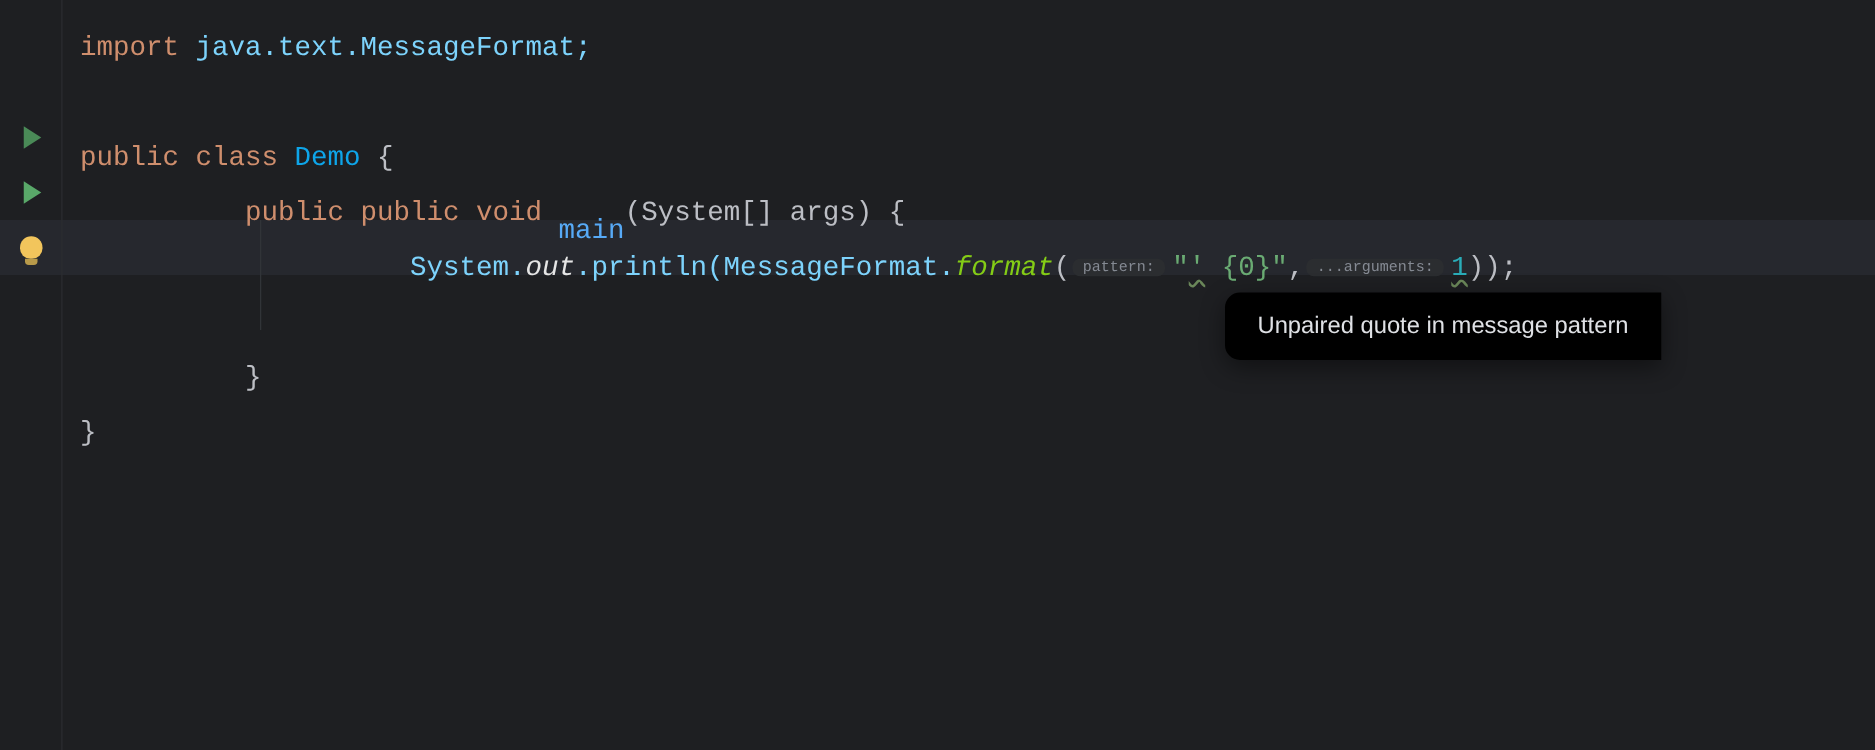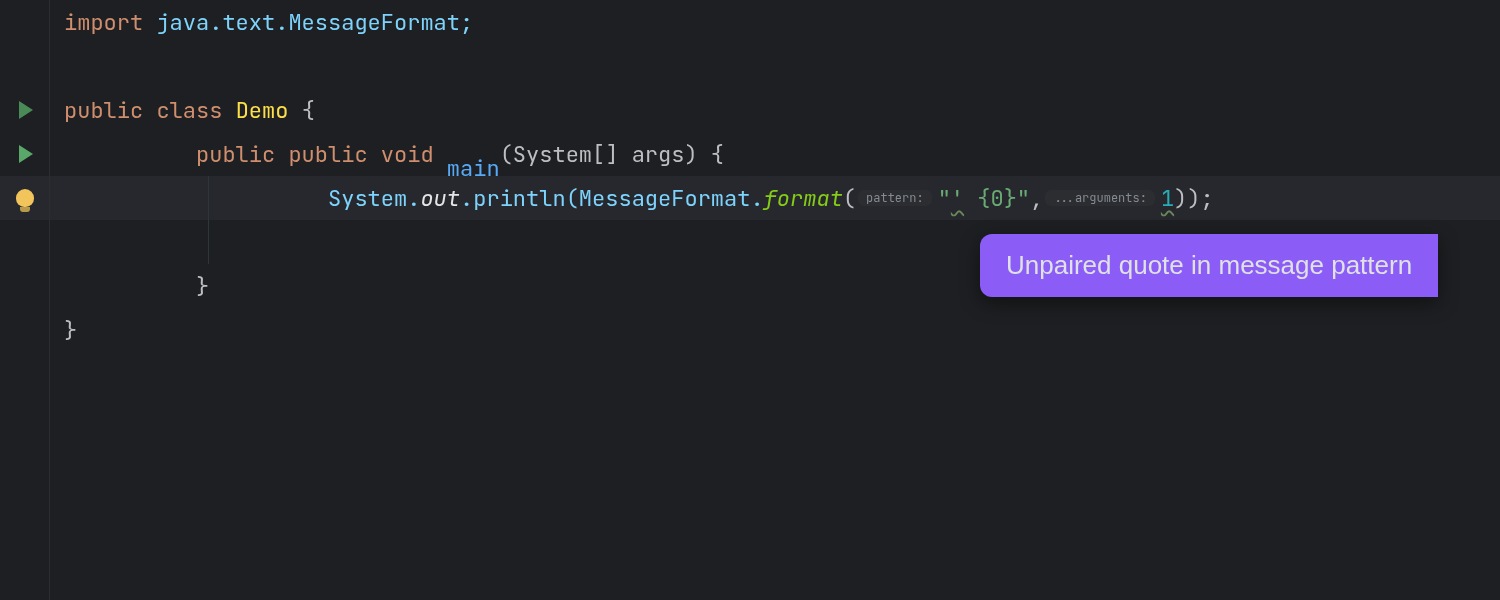--- a/index.html
+++ b/index.html
@@ -55,40 +55,41 @@
     content:"";
     position:absolute;
     bottom:-5px; left:4px;
     width:10px; height:5px;
     background:#b89a4a;
     border-radius:0 0 3px 3px;
   }
   .code {
     position: absolute;
     left: 64px;
-    top: 0;
+    top: 16px;
     right: 0;
+    font-family: Liberation Mono, monospace;
   }
   .line {
     height: 44px;
     display: flex;
     align-items: center;
     white-space: pre;
   }
   .hl {
     background: #26282e;
     position: absolute;
     left: 0; right: 0;
     height: 44px;
     top: 176px; 
     z-index: 0;
   }
   .lines { position: relative; z-index: 1; }
   .kw { color: #cf8e6d; }
-  .cls { color: #fde047; }
+  .cls { color: #0ea5e9; }
   .id { color: #7dd3fc; }
   .pn { color: #bcbec4; }
   .mtd { color: #57aaf7; margin-top: 28px; }
   .fld { color: #e5e5e5; font-style: italic; }
   .fmt { font-style: italic; color: #84cc16; }
   .str { color: #6aab73; }
   .num { color: #2aacb8; }
   .hint {
     background: #2b2d30;
     color: #858a93;
@@ -113,26 +114,26 @@
     top: 176px;
     width: 1px;
     height: 88px;
     background: #313438;
     z-index: 1;
   }
   .tooltip {
     position: absolute;
     top: 234px;
     left: 980px;
-    background: #8b5cf6;
+    background: #000000;
     color: #dfe1e5;
     padding: 16px 26px;
     border-radius: 12px 0 0 12px;
     font-family: -apple-system, "Segoe UI", Arial, sans-serif;
-    font-size: 26px;
+    font-size: 19px;
     box-shadow: 0 6px 20px rgba(0,0,0,0.45);
     z-index: 5;
     white-space: nowrap;
     text-align: right;
   }
 </style>
 </head>
 <body>
 
 <div class="hl"></div>

